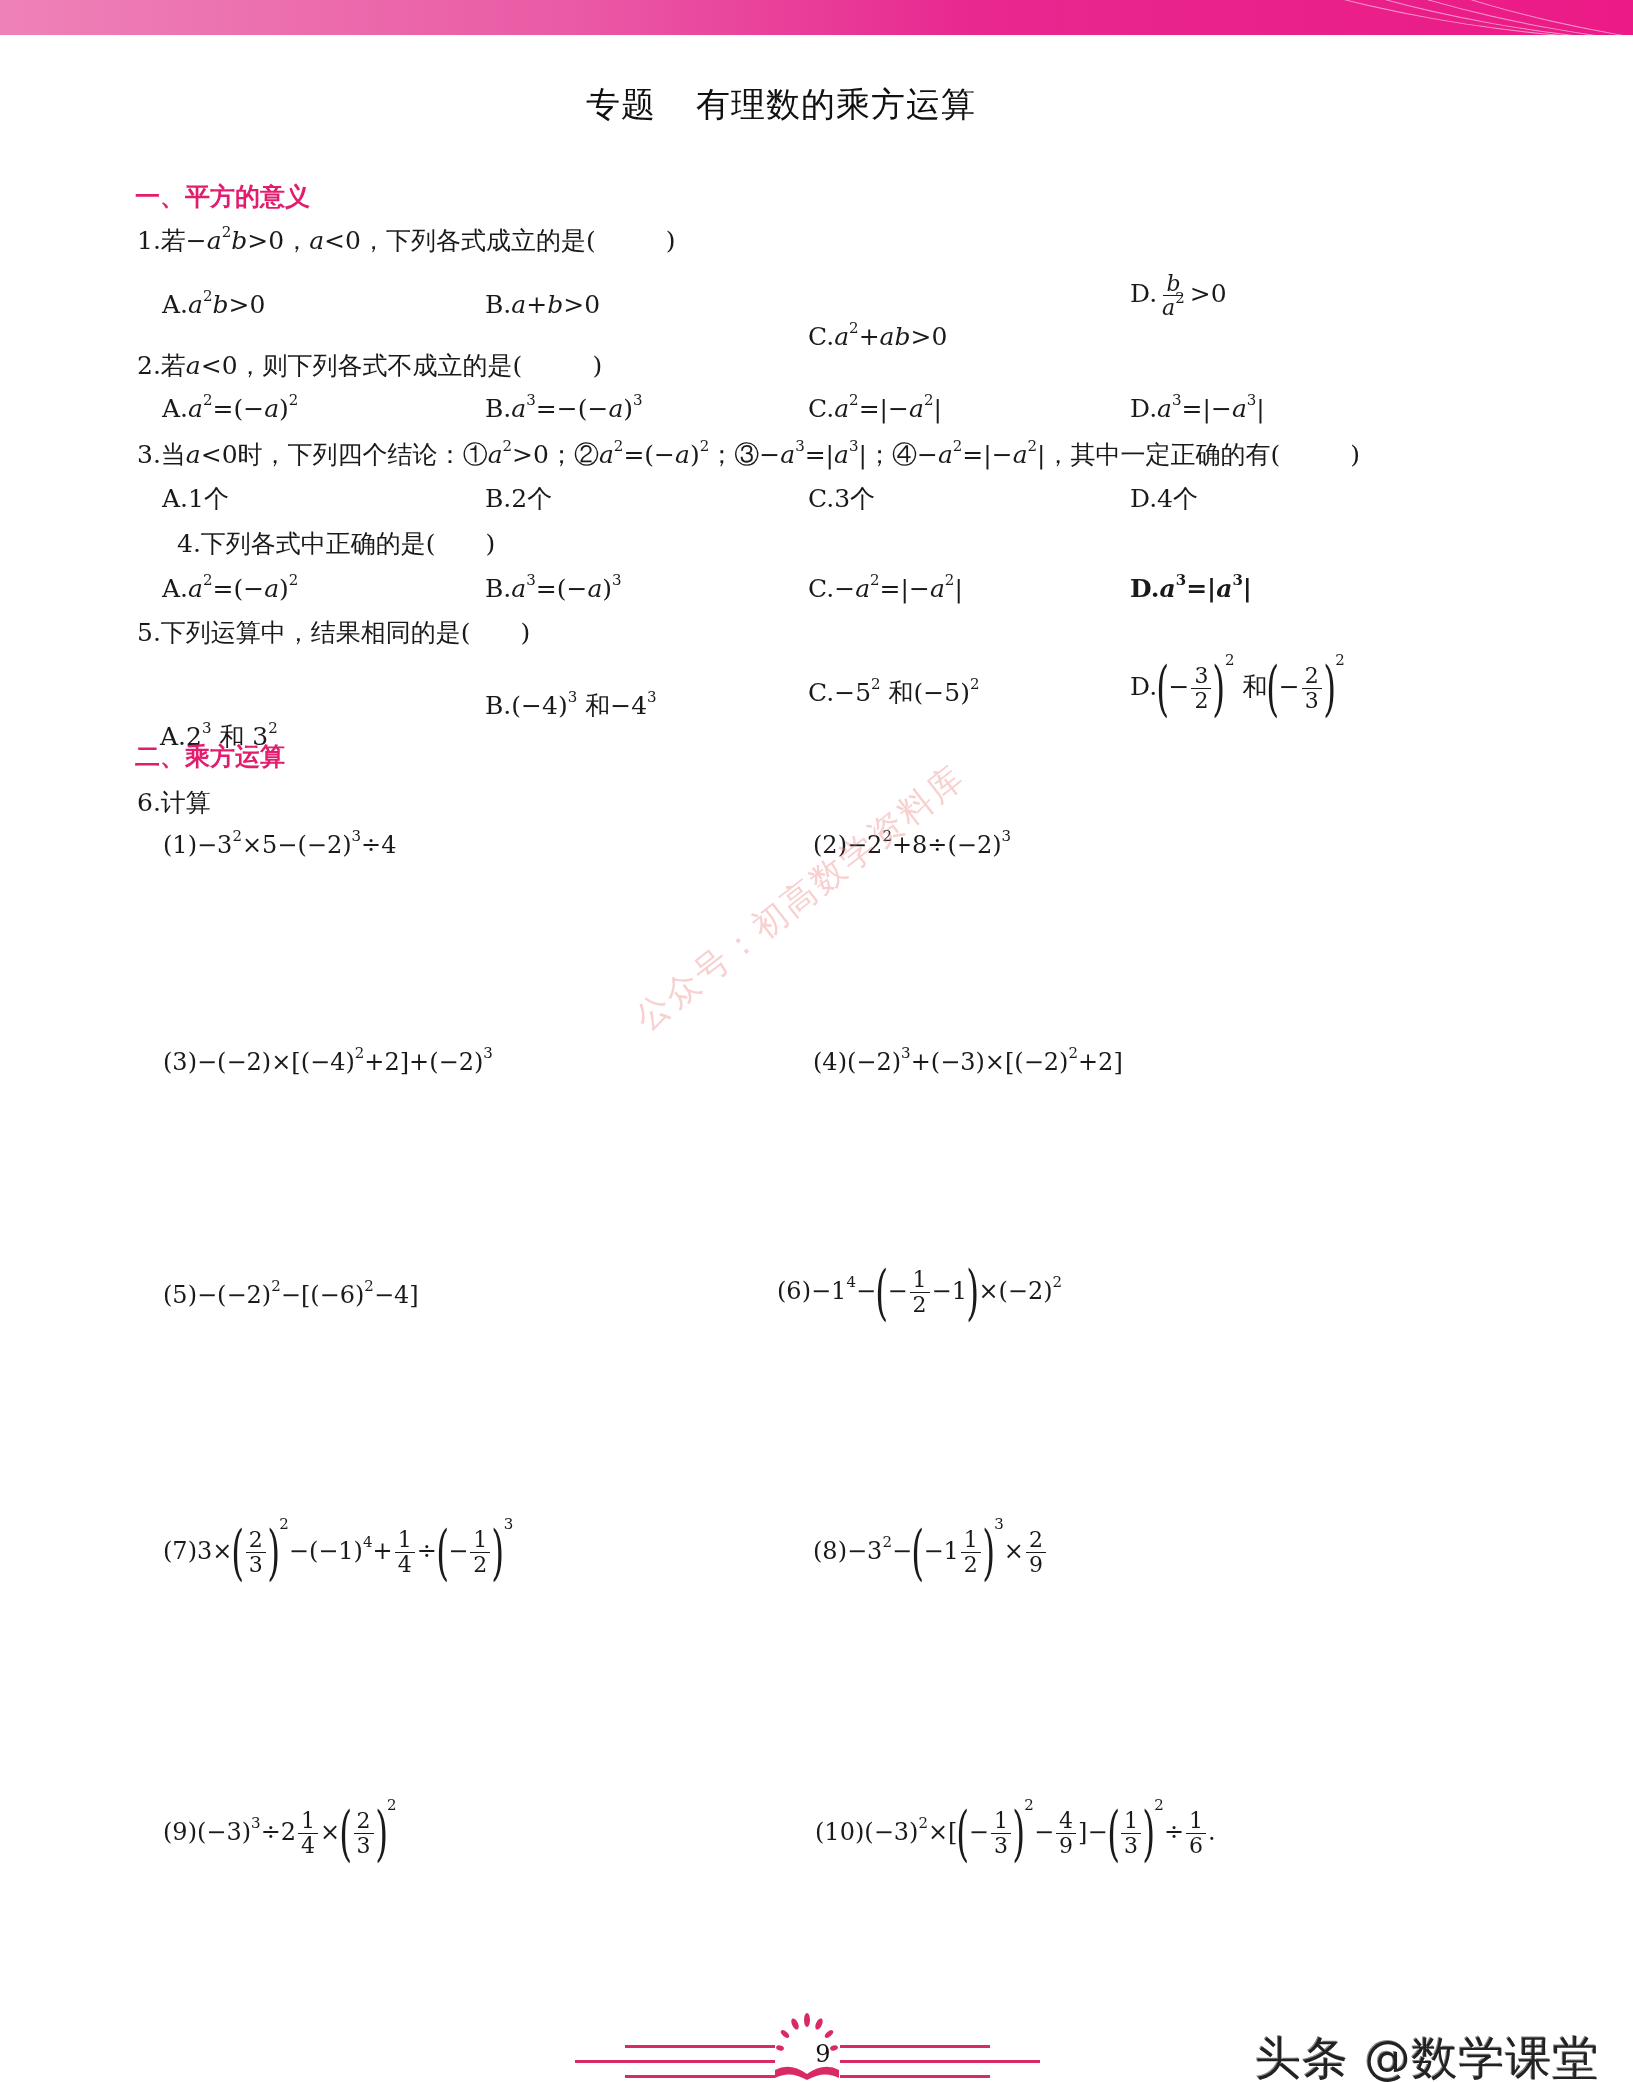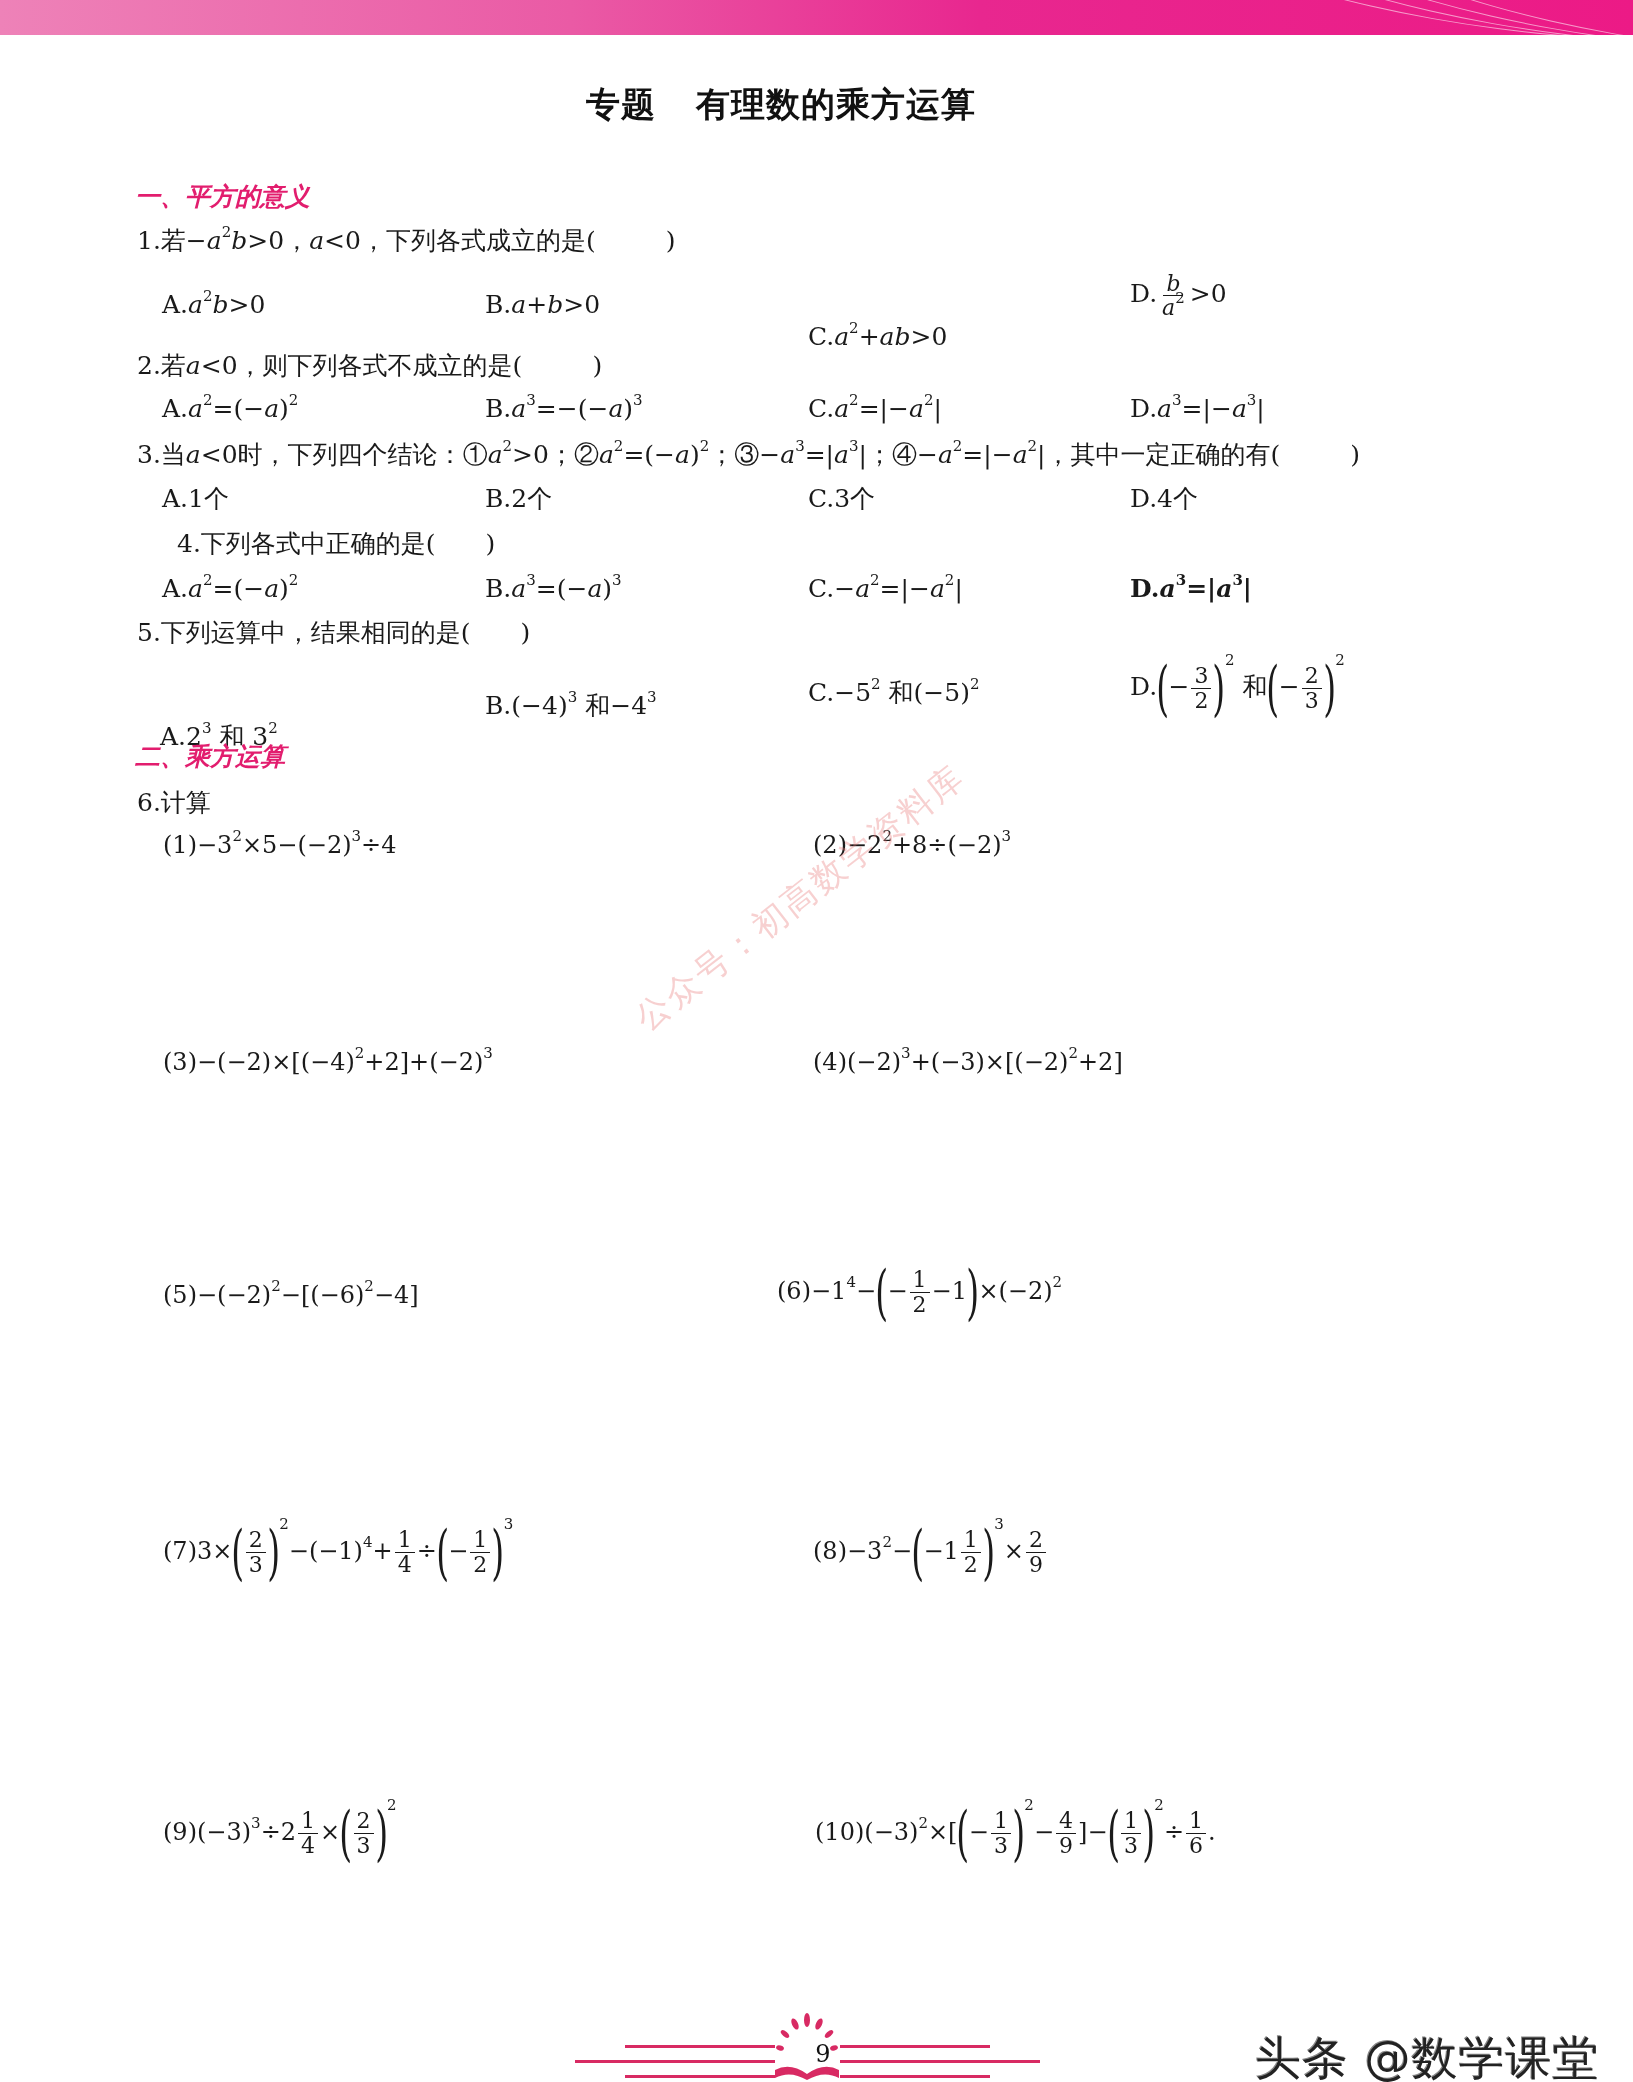--- a/index.html
+++ b/index.html
@@ -11,27 +11,27 @@
     position: absolute; left: 0; top: 0; width: 1633px; height: 35px;
     background: linear-gradient(90deg, #ee82b8 0%, #ea5aa5 35%, #e8278f 60%, #ec1a86 100%);
     overflow: hidden;
   }
   .top-band .wave {
     position: absolute; border: 1.5px solid rgba(255,255,255,0.55); border-radius: 50%;
     width: 1400px; height: 600px;
   }
   .title {
     position: absolute; top: 82px; left: 0; width: 1562px; text-align: center;
-    font-family: "DejaVu Sans", "Liberation Sans", sans-serif; font-weight: bold; font-size: 34px;
+    font-family: "DejaVu Sans", "Liberation Sans", sans-serif; font-weight: normal; font-size: 34px;
     letter-spacing: 1px; color: #111;
   }
   .title .gap { display: inline-block; width: 40px; }
   .section-heading {
     position: absolute; left: 135px; font-family: "DejaVu Sans", "Liberation Sans", sans-serif;
-    font-weight: bold; font-size: 25px; color: #e21d6e; font-style: italic;
+    font-weight: bold; font-size: 25px; color: #e21d6e;
   }
   .line { position: absolute; font-size: 25px; white-space: nowrap; line-height: 1; }
   .q { left: 137px; }
   .opt { font-size: 25px; }
   .i { font-style: italic; }
   sup.s { font-size: 15px; vertical-align: 12px; line-height: 0; }
   .frac {
     display: inline-flex; flex-direction: column; align-items: center; vertical-align: middle;
     font-size: 22px; line-height: 1.05; margin: 0 2px;
   }

